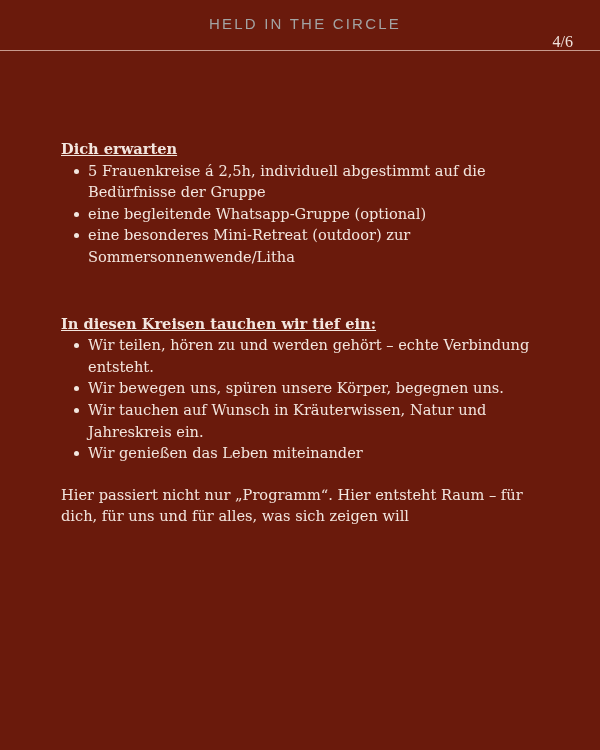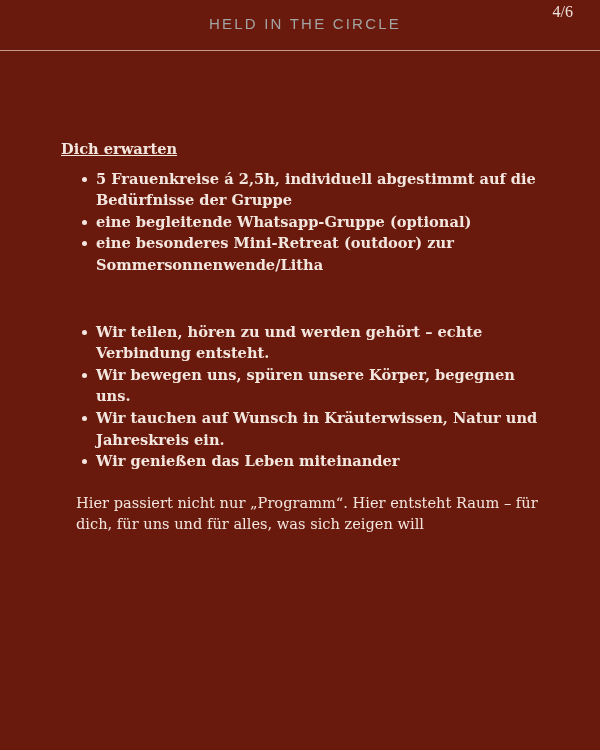--- a/index.html
+++ b/index.html
@@ -27,80 +27,80 @@
       font-family: "Liberation Sans", sans-serif;
       font-size: 15px;
       letter-spacing: 2.2px;
       font-weight: normal;
       color: #a3a3a3;
       padding-left: 10px;
     }
     .page-num {
       position: absolute;
       right: 27px;
-      top: 3px;
+      top: 33px;
       font-family: "Liberation Serif", serif;
       font-size: 16px;
       color: #f0e2dc;
     }
     .content {
       position: absolute;
       left: 61px;
       top: 138px;
       width: 490px;
       font-size: 14.6px;
       line-height: 21.6px;
     }
     .section-heading {
       font-weight: bold;
       margin: 0;
       text-decoration: underline;
     }
     ul.bullets {
       list-style: none;
-      margin: 8px;
+      margin: 0;
       padding: 0;
-      font-weight: bold;
     }
     ul.bullets li {
       position: relative;
       padding-left: 27px;
     }
     ul.bullets li::before {
       content: "";
       position: absolute;
       left: 13px;
       top: 9px;
       width: 5px;
       height: 5px;
       border-radius: 50%;
       background: #f3e6df;
     }
     .section-2 { margin-top: 45px; }
-    .closing { margin-top: 20px; margin-left: 15px; }
+    .closing { margin-top: 20px; }
   </style>
 </head>
 <body>
 
 <div class="header">
   <div class="header-title">HELD IN THE CIRCLE</div>
   <div class="page-num">4/6</div>
 </div>
 
 <div class="content">
   <div class="section-1">
     <p class="section-heading">Dich erwarten</p>
     <ul class="bullets">
       <li>5 Frauenkreise á 2,5h, individuell abgestimmt auf die Bedürfnisse der Gruppe</li>
       <li>eine begleitende Whatsapp-Gruppe (optional)</li>
       <li>eine besonderes Mini-Retreat (outdoor) zur Sommersonnenwende/Litha</li>
     </ul>
   </div>
 
   <div class="section-2">
+    <p class="section-heading">In diesen Kreisen tauchen wir tief ein:</p>
     <ul class="bullets">
       <li>Wir teilen, hören zu und werden gehört – echte Verbindung entsteht.</li>
       <li>Wir bewegen uns, spüren unsere Körper, begegnen uns.</li>
       <li>Wir tauchen auf Wunsch in Kräuterwissen, Natur und Jahreskreis ein.</li>
       <li>Wir genießen das Leben miteinander</li>
     </ul>
   </div>
 
   <p class="closing">Hier passiert nicht nur „Programm“. Hier entsteht Raum – für dich, für uns und für alles, was sich zeigen will</p>
 </div>

